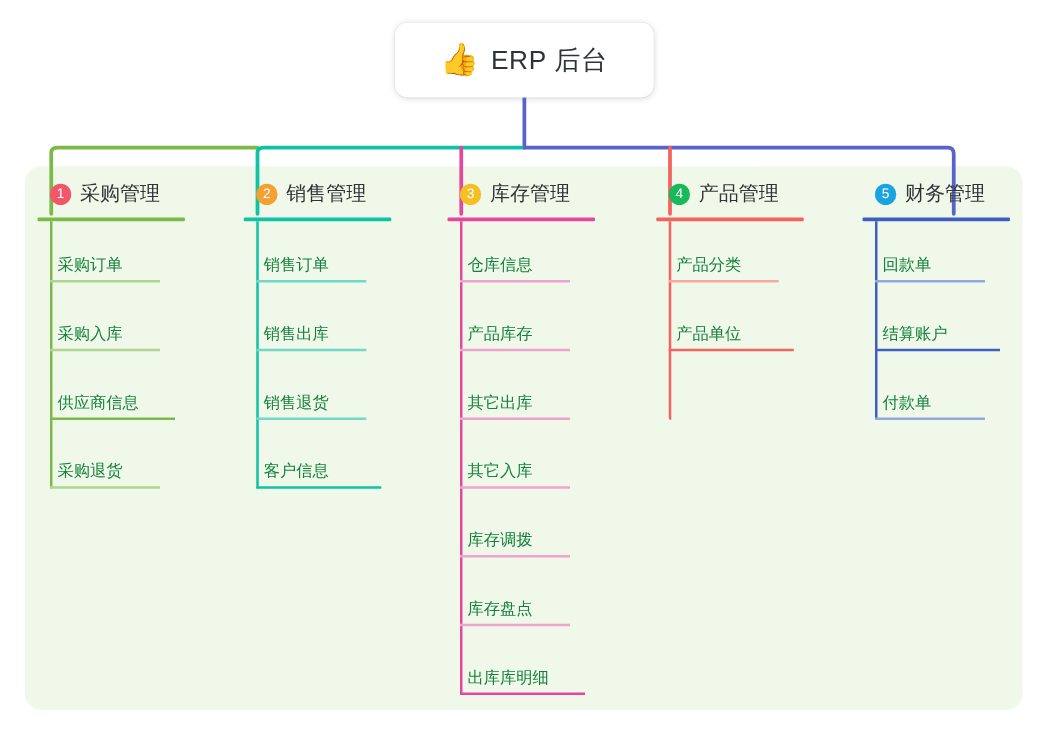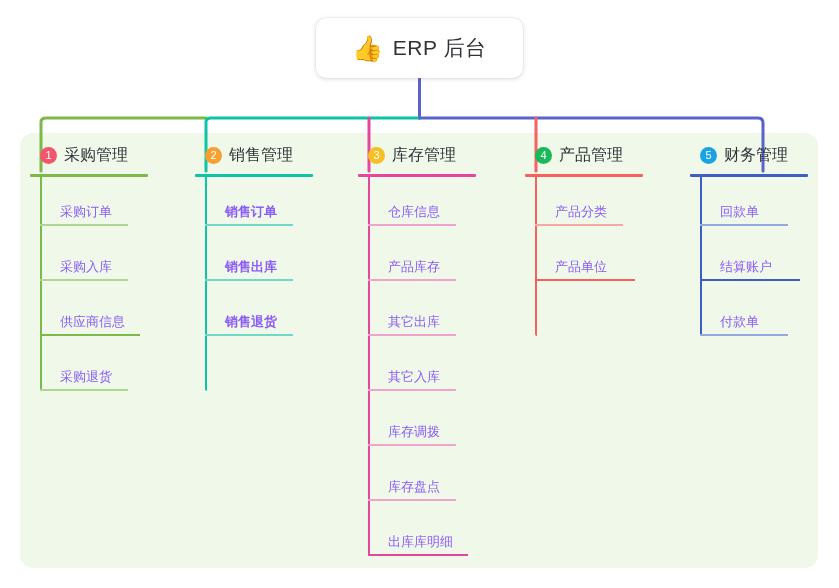--- a/index.html
+++ b/index.html
@@ -44,22 +44,22 @@
     flex:0 0 auto;
   }
   .col-title{font-size:16px;color:#2f3439;white-space:nowrap;}
   .col-rule{height:3px;border-radius:1px;margin-top:7px;}
 
   
   .leaves{position:relative;margin-top:0;}
   .spine{position:absolute;left:10px;top:0;width:2px;}
   .leaf{position:relative;height:55px;}
   .leaf-label{
-    position:absolute;left:30px;bottom:11px;
-    font-size:13px;color:#8b5cf6;white-space:nowrap;
+    position:absolute;left:16px;bottom:11px;
+    font-size:13px;color:#15803d;white-space:nowrap;
   }
   .leaf-rule{
     position:absolute;left:10px;bottom:6px;height:2px;width:88px;
   }
 </style>
 </head>
 <body>
 
 <div id="stage">
 
@@ -107,33 +107,37 @@
             <div class="leaf-rule" style="background: rgb(174, 214, 144); width: 88px;"></div>
           </div>
         </div>
       </div>
       <div class="col" style="left: 195px; width: 118px;">
         <div class="col-head">
           <span class="badge" style="background: rgb(245, 160, 48);">2</span>
           <span class="col-title">销售管理</span>
         </div>
         <div class="col-rule" style="background: rgb(15, 195, 165);"></div>
-        <div class="leaves" style="height: 220px; font-weight: bold;">
+        <div class="leaves" style="height: 220px;">
           <div class="spine" style="background: rgb(15, 195, 165); height: 214px; border-bottom-left-radius: 4px;"></div>
           <div class="leaf">
             <span class="leaf-label">销售订单</span>
             <div class="leaf-rule" style="background: rgb(114, 216, 200); width: 88px;"></div>
           </div>
           <div class="leaf">
             <span class="leaf-label">销售出库</span>
             <div class="leaf-rule" style="background: rgb(114, 216, 200); width: 88px;"></div>
           </div>
           <div class="leaf">
             <span class="leaf-label">销售退货</span>
             <div class="leaf-rule" style="background: rgb(114, 216, 200); width: 88px;"></div>
+          </div>
+          <div class="leaf">
+            <span class="leaf-label">客户信息</span>
+            <div class="leaf-rule" style="background: rgb(15, 195, 165); width: 100px;"></div>
           </div>
         </div>
       </div>
       <div class="col" style="left: 358px; width: 118px;">
         <div class="col-head">
           <span class="badge" style="background: rgb(246, 192, 37);">3</span>
           <span class="col-title">库存管理</span>
         </div>
         <div class="col-rule" style="background: rgb(229, 71, 158);"></div>
         <div class="leaves" style="height: 385px; text-align: center;">

